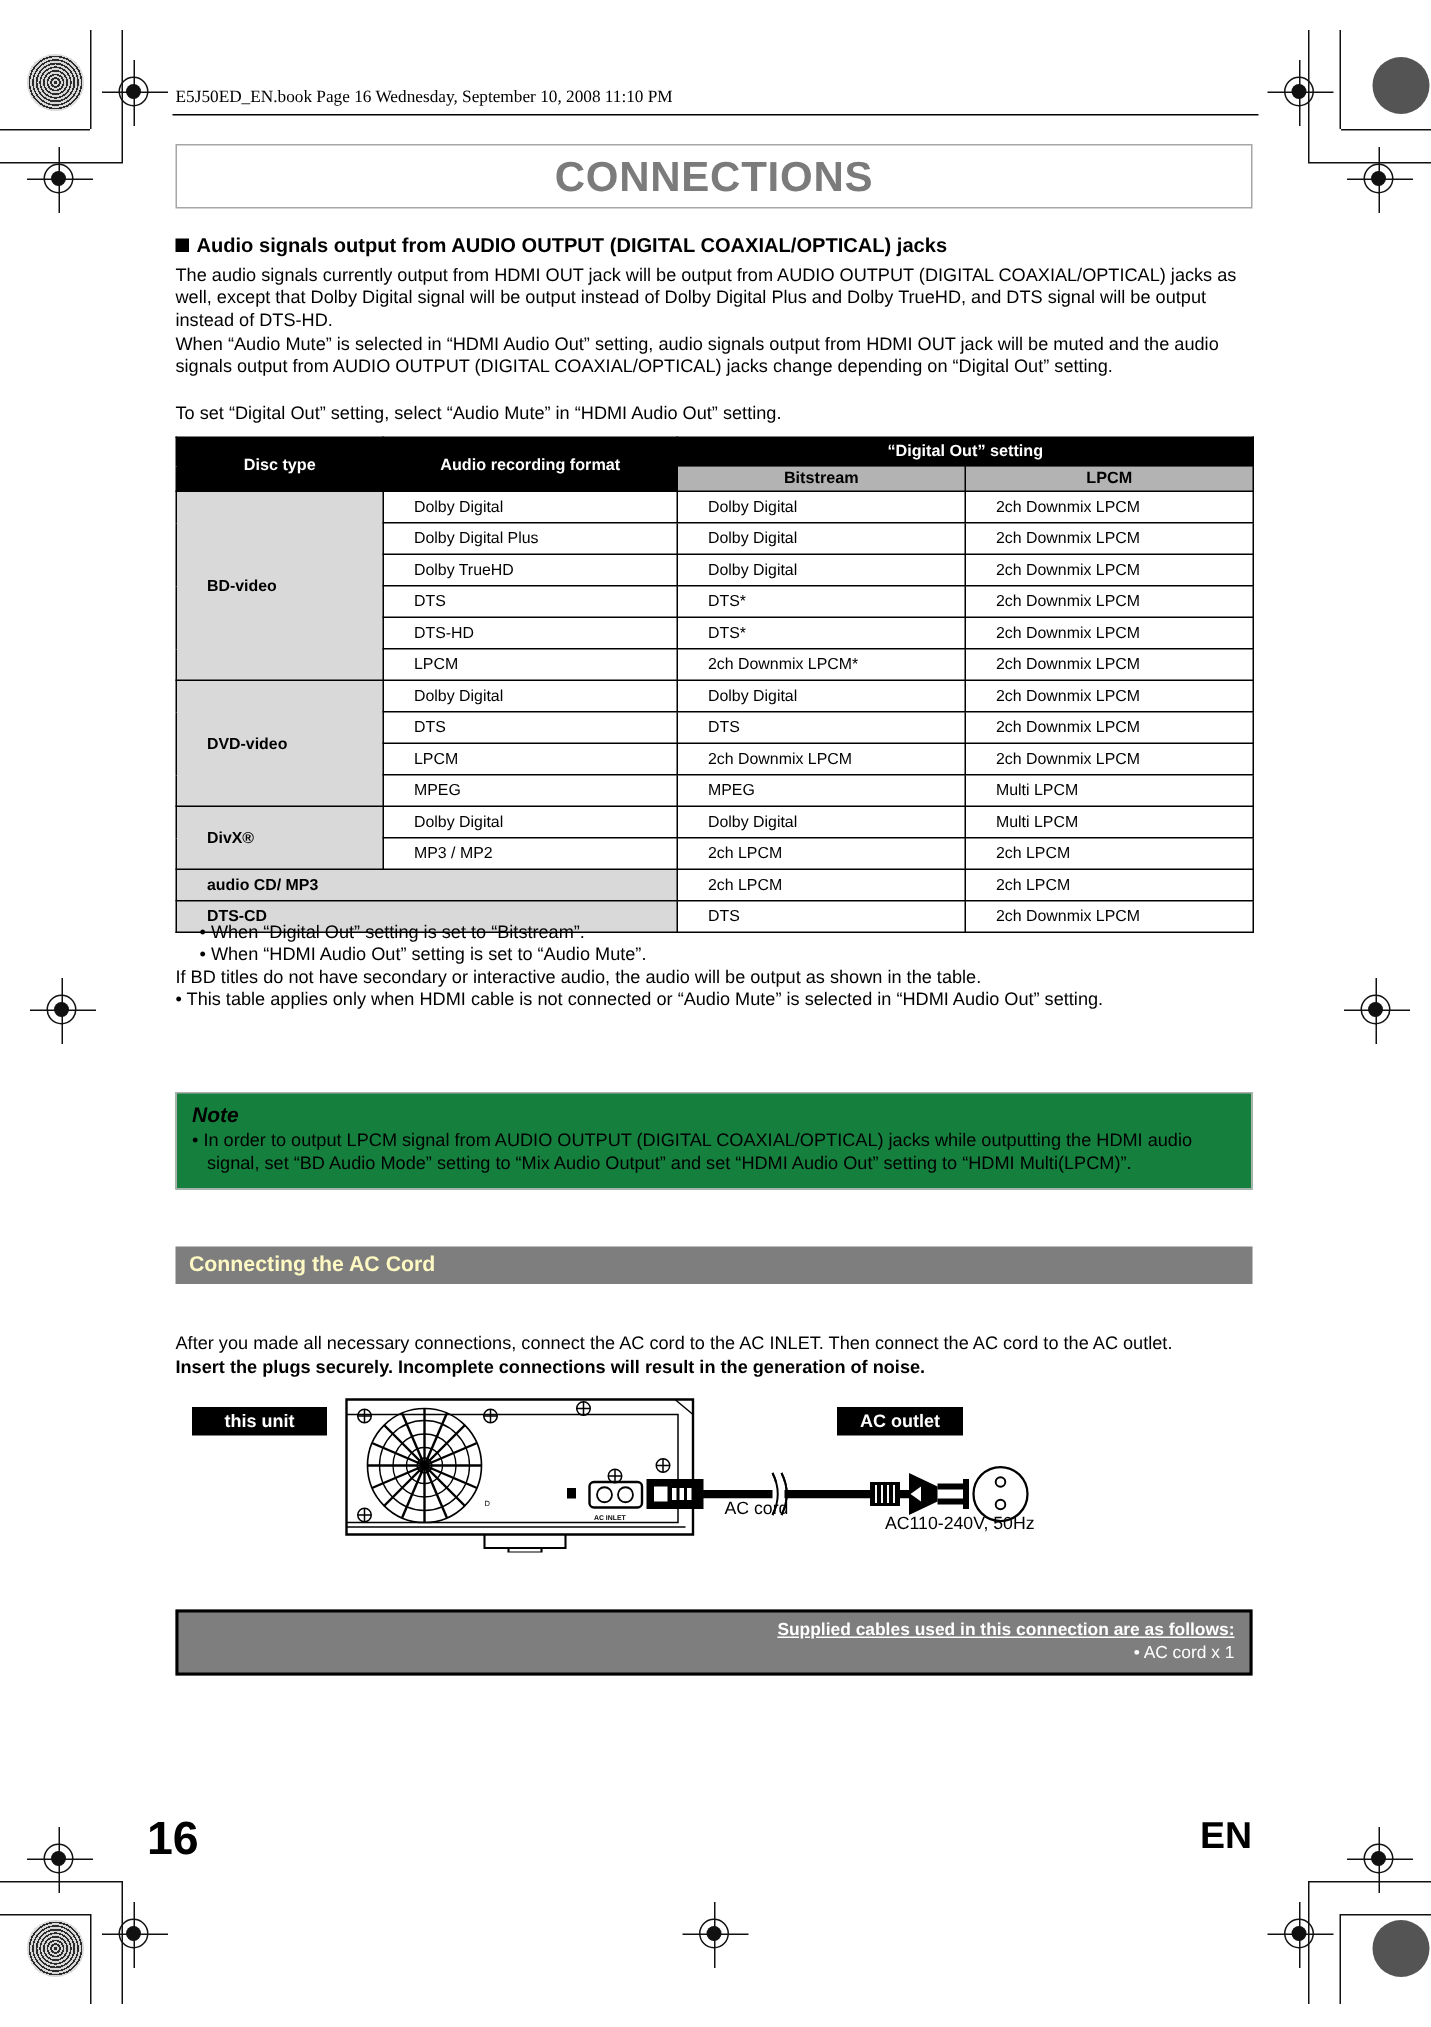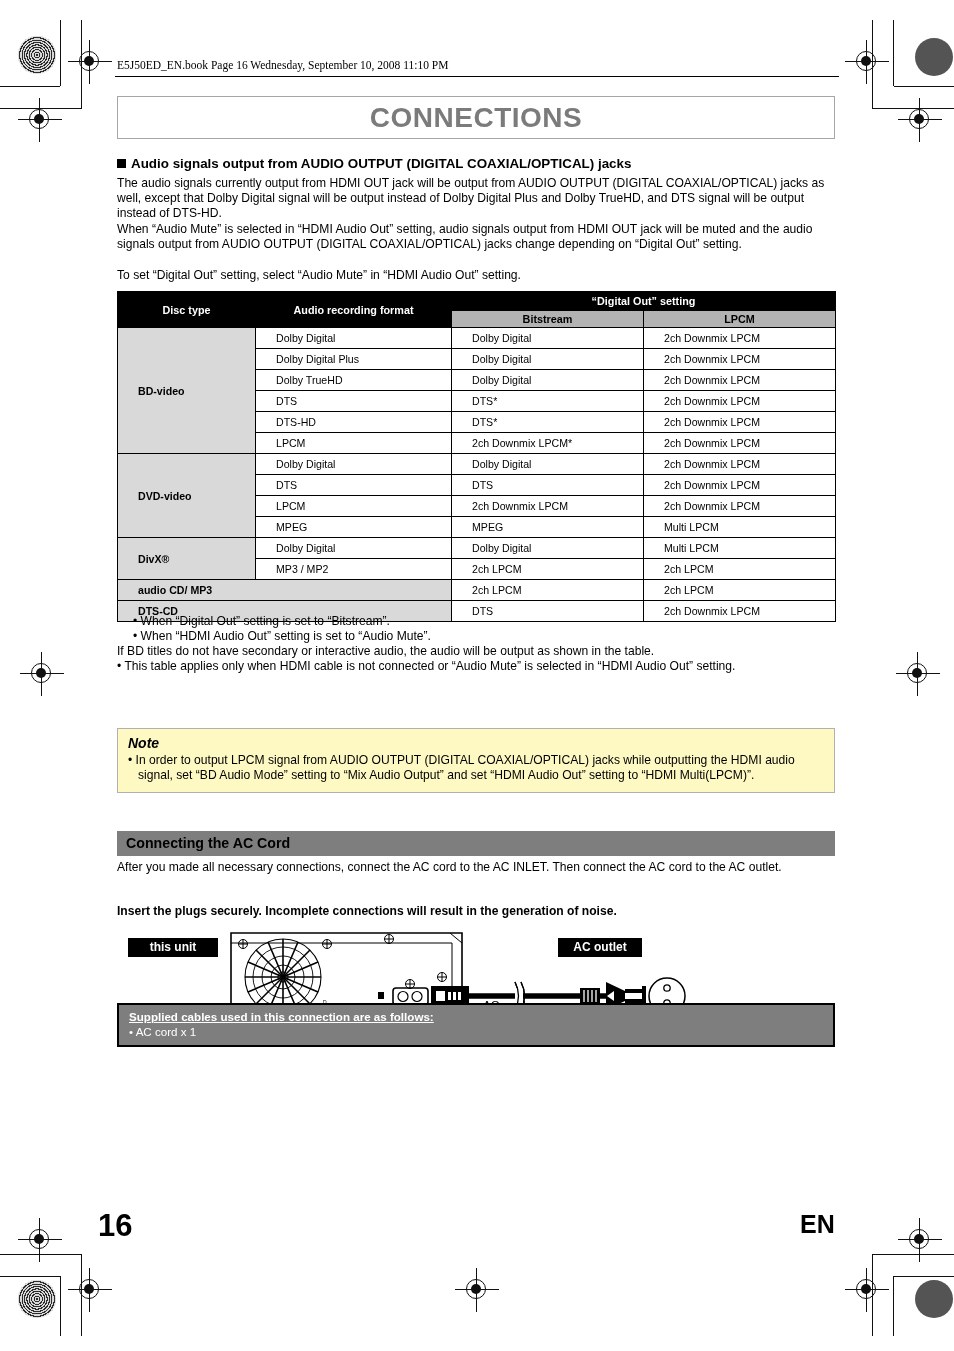--- a/index.html
+++ b/index.html
@@ -207,21 +207,21 @@
     padding-left: 24px;
     text-indent: -8px;
   }
 
   
   .note-box {
     position: absolute;
     left: 0px;
     top: 676px;
     width: 718px;
-    background: #fef9c3;
+    background: #15803d;
     border: 1px solid #b0b0b0;
     box-sizing: border-box;
     padding: 6px 10px 9px 10px;
   }
   .note-box .note-title {
     font-size: 14px;
     font-weight: bold;
     font-style: italic;
     margin-bottom: 2px;
   }
@@ -233,35 +233,35 @@
   }
 
   
   .section-bar {
     position: absolute;
     left: 0px;
     top: 779px;
     width: 718px;
     height: 25px;
     background: #7e7e7e;
-    color: #000000;
+    color: #fef9c3;
     font-size: 14.2px;
     font-weight: bold;
     line-height: 25px;
     padding-left: 9px;
     box-sizing: border-box;
   }
   .sec-para {
     position: absolute;
     left: 0px;
     width: 722px;
     font-size: 12.1px;
     line-height: 15.2px;
   }
-  #sec-para1 { top: 808px; }
+  #sec-para1 { top: 836px; }
   #sec-bold { top: 852px; font-weight: bold; }
 
   
   .diagram {
     position: absolute;
     left: 0px;
     top: 878px;
     width: 722px;
     height: 105px;
   }
@@ -281,28 +281,29 @@
     position: absolute;
     font-size: 11.8px;
   }
   #lbl-accord { left: 366px; top: 68px; }
   #lbl-volt  { left: 473px; top: 78px; }
 
   
   .supplied {
     position: absolute;
     left: 0px;
-    top: 951px;
+    top: 1021px;
     width: 718px;
     height: 44px;
     background: #7e7e7e;
     border: 2px solid #000;
     box-sizing: border-box;
     color: #fff;
     padding: 4px 10px;
+    text-align: right;
   }
   .supplied .s-title {
     font-size: 11.6px;
     font-weight: bold;
     text-decoration: underline;
     line-height: 15px;
   }
   .supplied .s-item {
     font-size: 11.6px;
     line-height: 15px;

